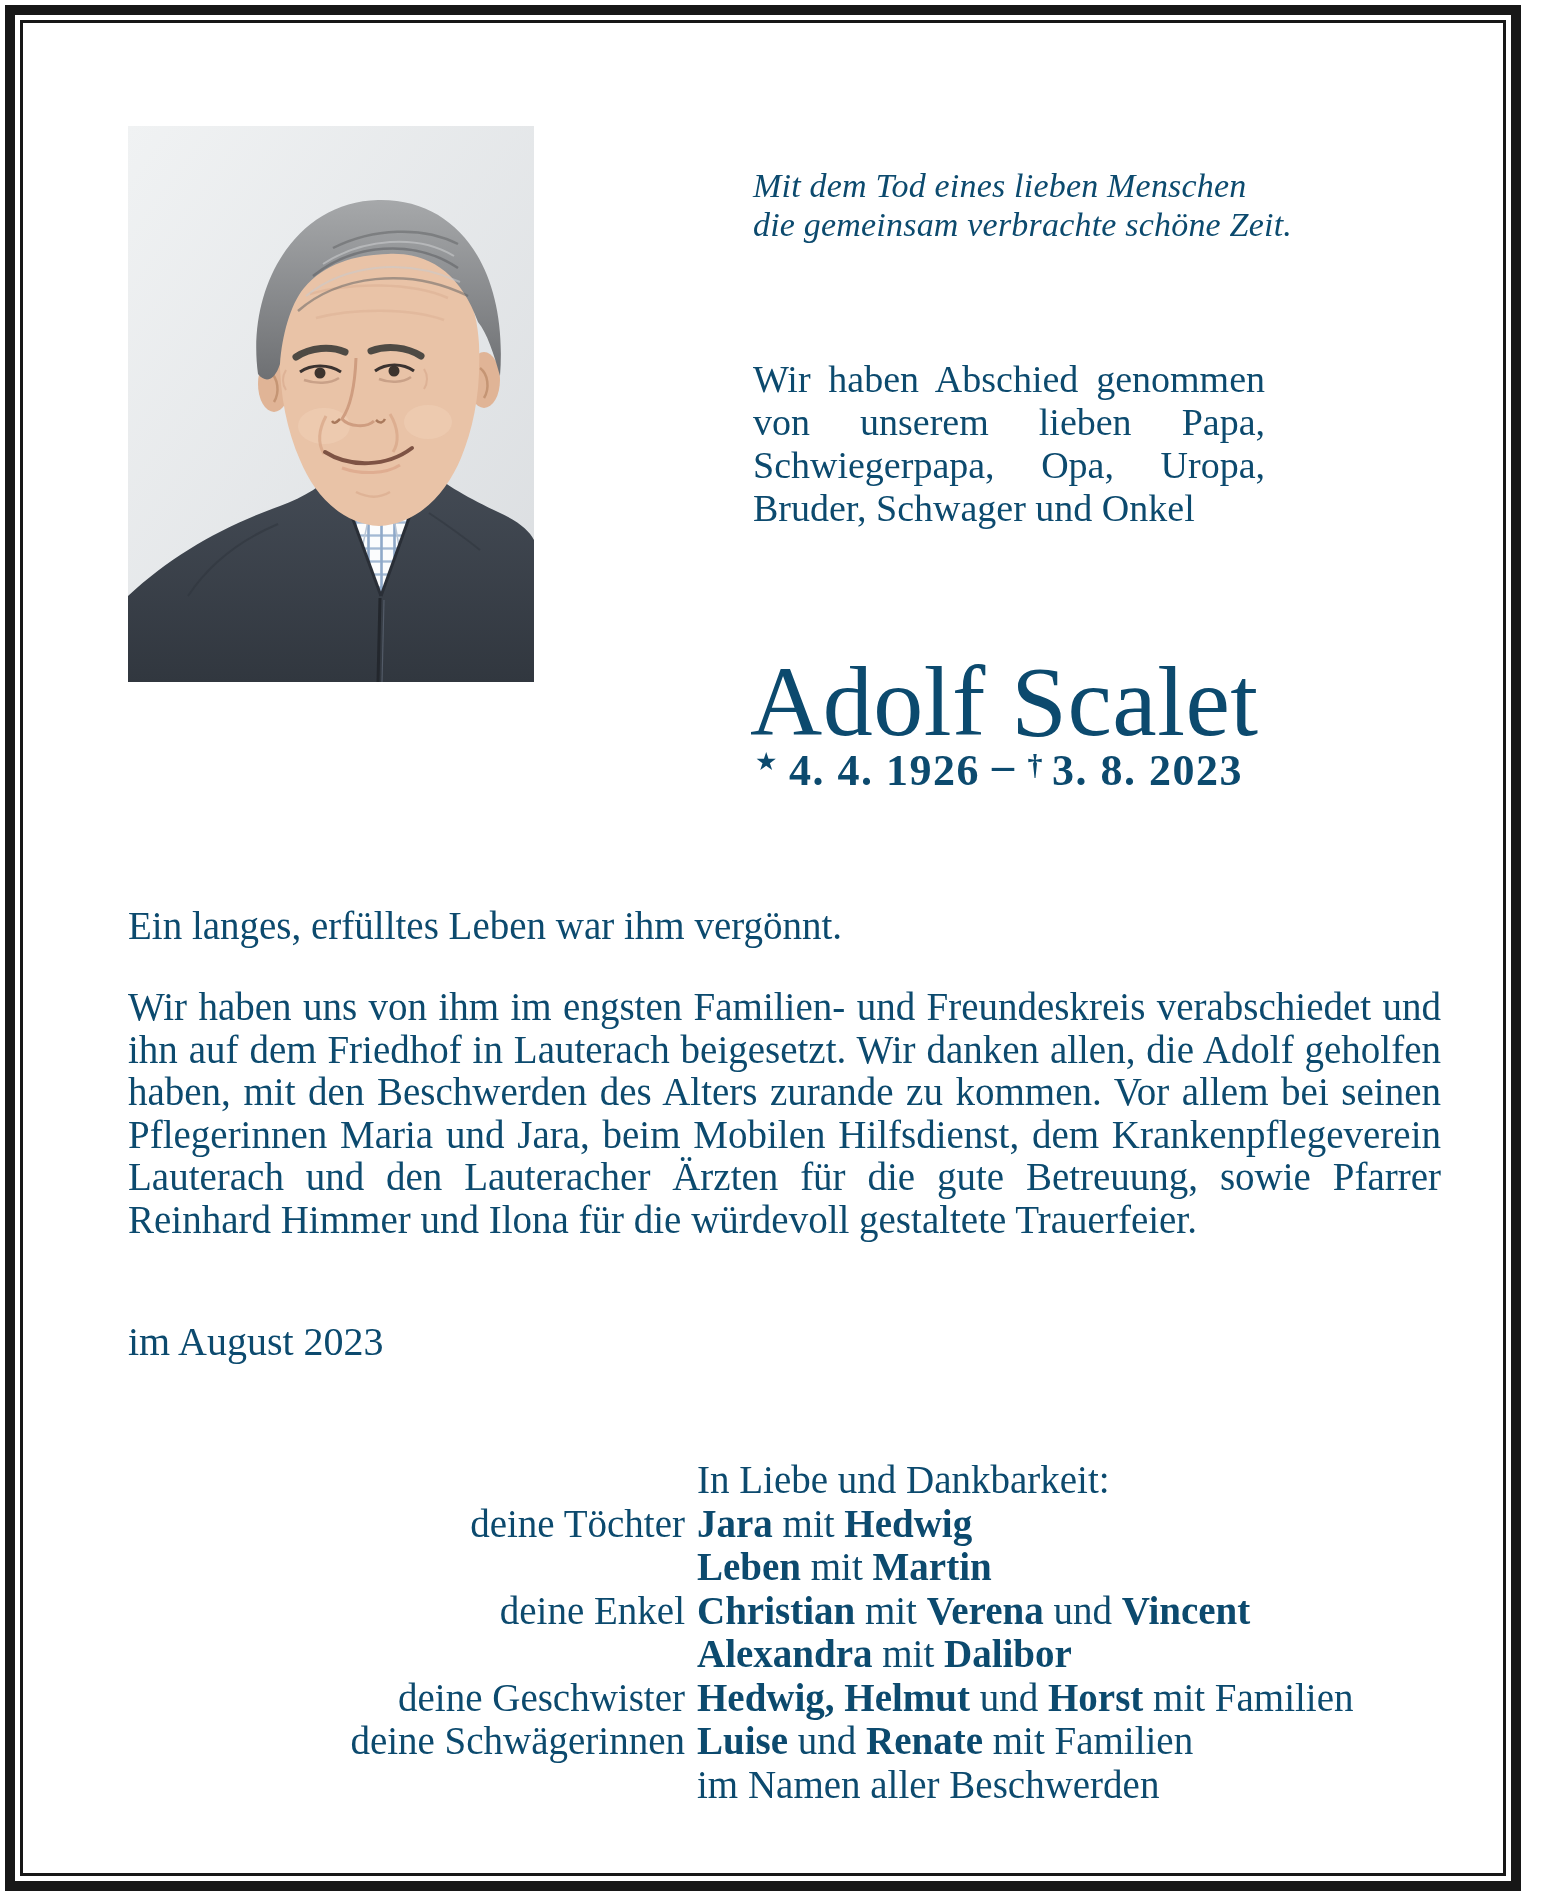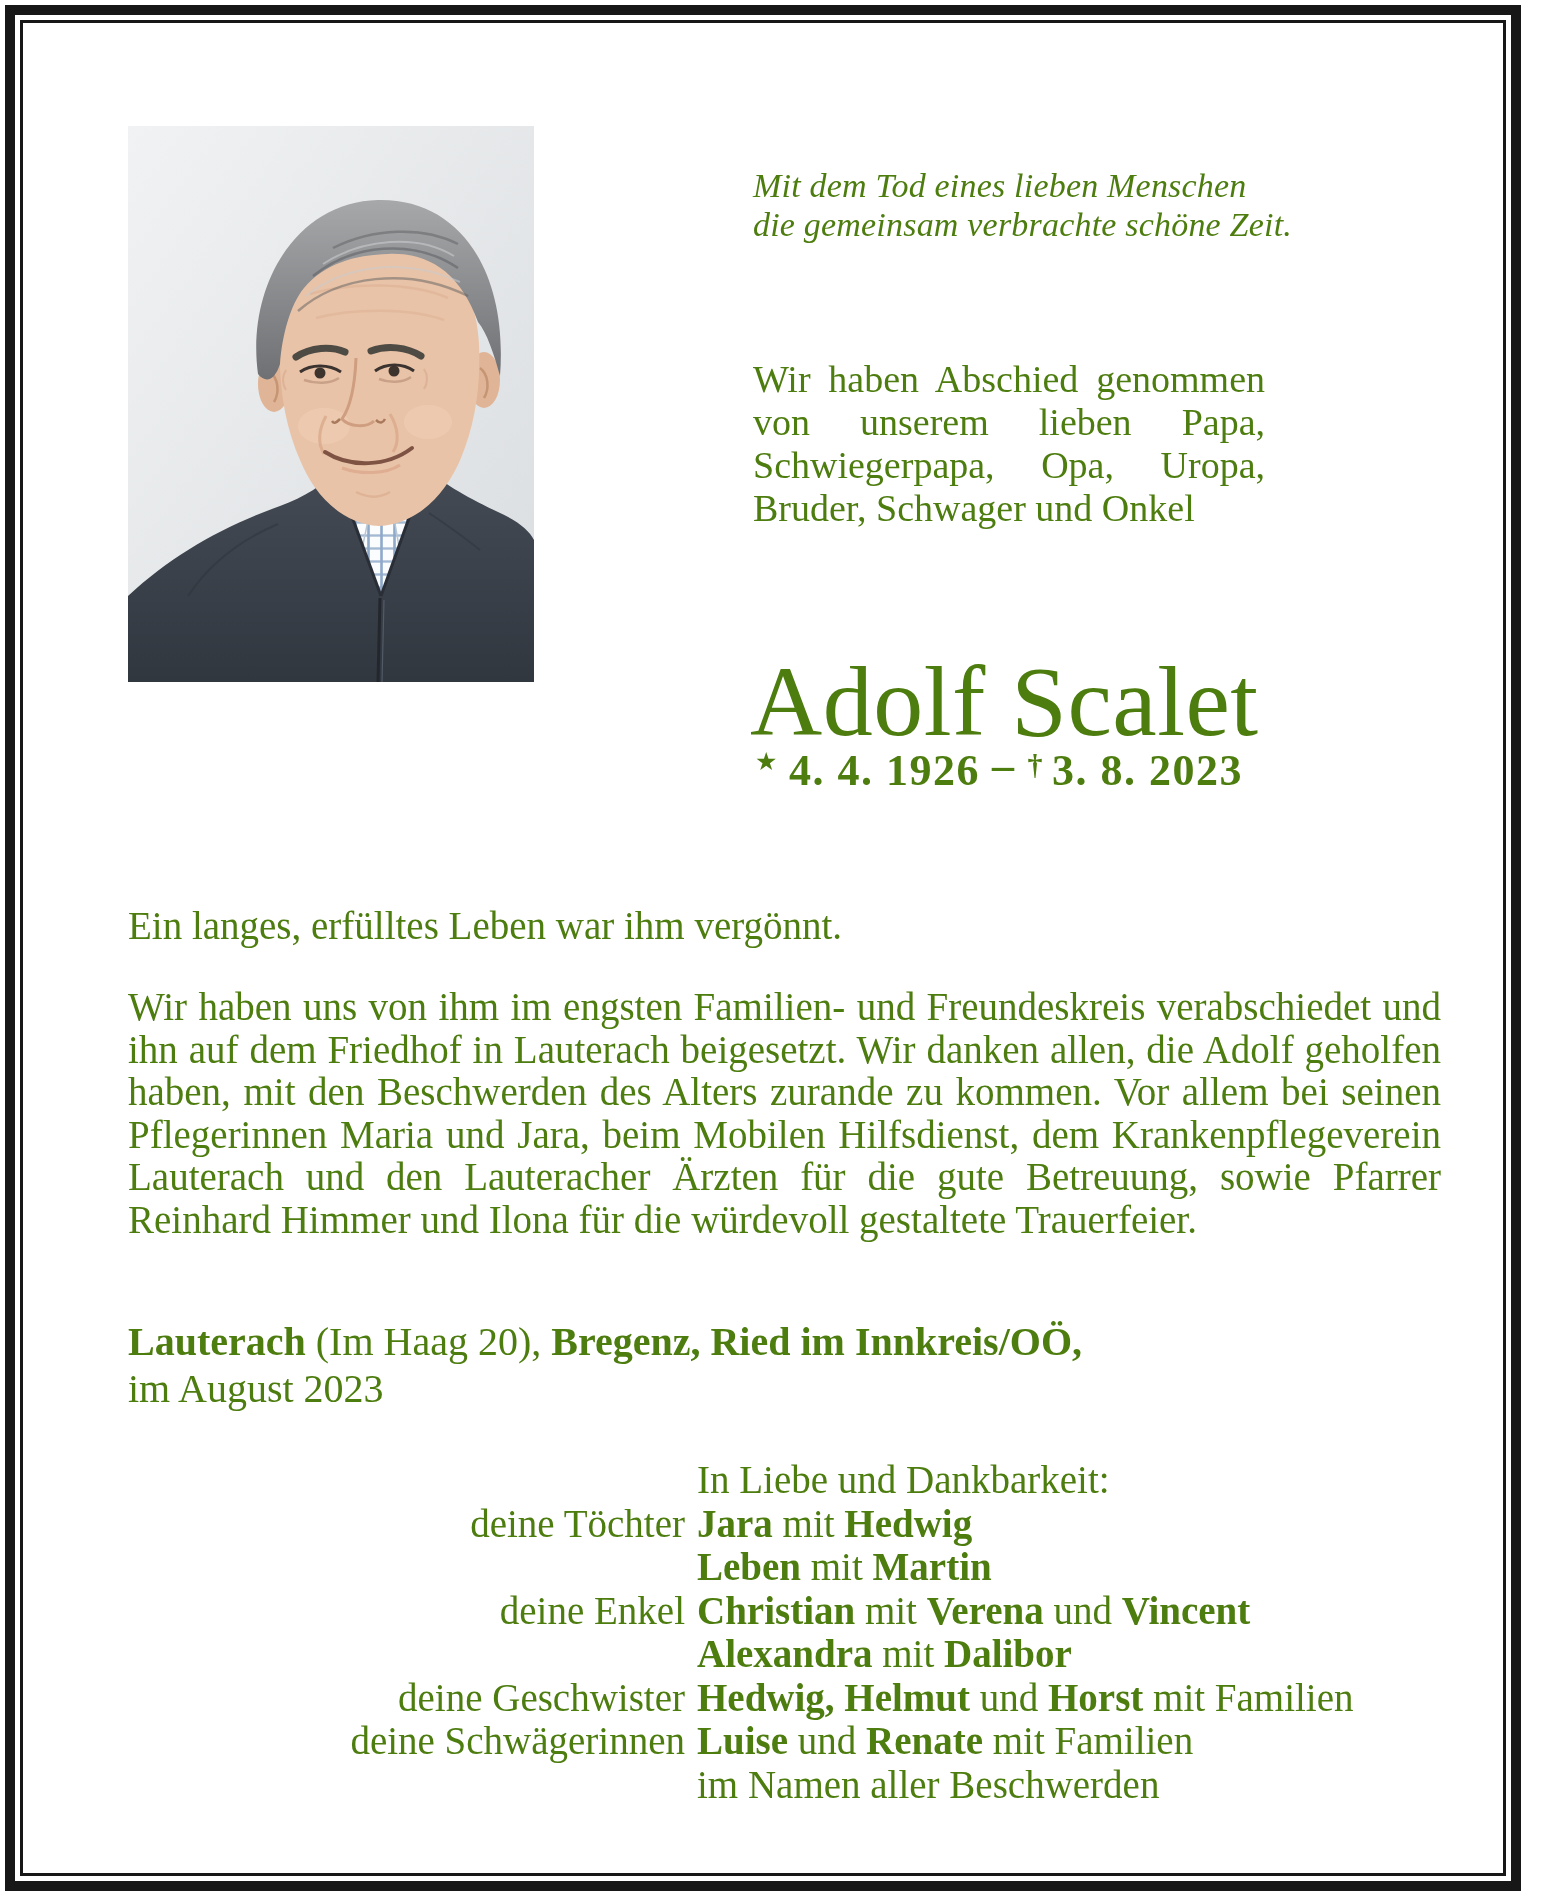--- a/index.html
+++ b/index.html
@@ -1,19 +1,19 @@
 <!DOCTYPE html>
 <html lang="de"><head>
 <meta charset="utf-8">
 <style>
   html,body { margin:0; padding:0; background:#ffffff; }
   .page {
     position:relative; width:1526px; height:1896px; background:#ffffff;
     overflow:hidden; font-family:"Liberation Serif","DejaVu Serif",serif;
-    color:#4d7c0f;
+    color:#0c4a6e;
   }
   .frame-a { position:absolute; inset:5px;  border:10px solid #171717; pointer-events:none; }
   .frame-b { position:absolute; inset:20px; border:3px  solid #171717; pointer-events:none; }
   .abs { position:absolute; }
   .photo { left:128px; top:126px; width:406px; height:556px; }
   .photo svg { display:block; width:100%; height:100%; }
   .quote { left:753px; top:166px; font-style:italic; font-size:34px; line-height:39px; letter-spacing:.2px; }
   .intro { left:753px; top:358px; width:512px; font-size:38px; line-height:43px; text-align:justify; }
   .name  { left:750px; top:652px; font-size:100px; line-height:100px; white-space:nowrap; letter-spacing:.5px; }
   .dates { left:755px; top:740px; font-size:44px; font-weight:bold; letter-spacing:1.5px; white-space:nowrap; }
@@ -126,21 +126,20 @@
 
   <div class="abs dates">
     <span class="star">★</span><span>4. 4. 1926</span><span class="dash">–</span><span class="dagger">†</span><span>3. 8. 2023</span>
   </div>
 
   <div class="abs lead">Ein langes, erfülltes Leben war ihm vergönnt.</div>
 
   <div class="abs bodytext">Wir haben uns von ihm im engsten Familien- und Freundeskreis verabschie­det und ihn auf dem Friedhof in Lauterach beigesetzt. Wir danken allen, die Adolf geholfen haben, mit den Beschwerden des Alters zurande zu kommen. Vor allem bei seinen Pflegerinnen Maria und Jara, beim Mobilen Hilfsdienst, dem Krankenpflegeverein Lauterach und den Lauteracher Ärzten für die gute Betreuung, sowie Pfarrer Reinhard Himmer und Ilona für die würdevoll gestaltete Trauerfeier.</div>
 
   <div class="abs places">
-    <div><span class="b">Lauterach</span><span> (Im Haag 20), </span><span class="b">Bregenz, Ried im Innkreis/OÖ,</span></div>
     <div>im August 2023</div>
   </div>
 
   <div class="abs closing">
     <div class="sig-row">
       <div class="sig-label"></div>
       <div class="sig-content">In Liebe und Dankbarkeit:</div>
     </div>
     <div class="sig-row">
       <div class="sig-label">deine Töchter</div>

